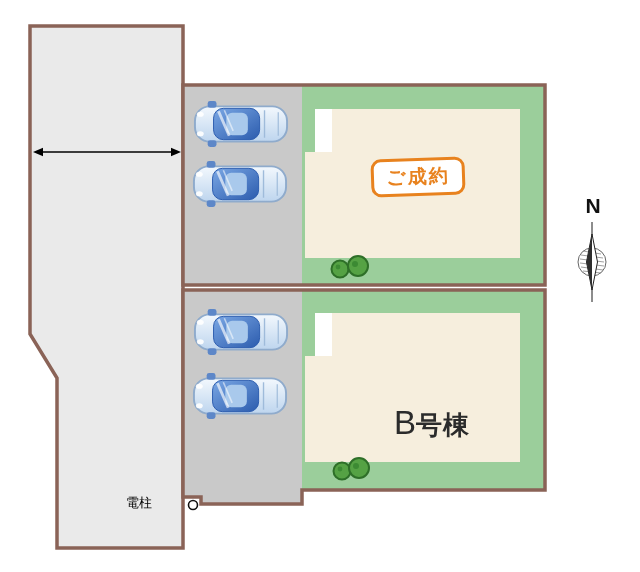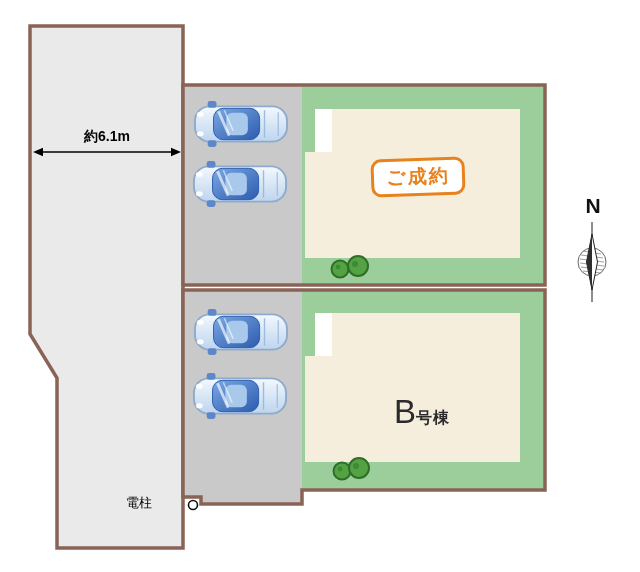--- a/index.html
+++ b/index.html
@@ -17,21 +17,21 @@
     left:371px;top:158px;width:94px;height:38px;
     background:#fff;border:3px solid #e8821e;border-radius:10px;
     display:flex;align-items:center;justify-content:center;
     color:#e8821e;font-size:19px;font-weight:bold;letter-spacing:2px;
     transform:rotate(-2deg);box-sizing:border-box;
   }
   .bldg-label{
     left:394px;top:364px;display:flex;align-items:baseline;color:#2b2b2b;
   }
   .bldg-label .big{font-size:33px;font-weight:500;}
-  .bldg-label .small{font-size:16px;font-weight:600;letter-spacing:1px;margin-top:44px;}
+  .bldg-label .small{font-size:26px;font-weight:600;letter-spacing:1px;margin-top:44px;}
   .pole-label{
     left:126px;top:494px;font-size:13px;font-weight:normal;color:#000;
   }
   .north-label{
     left:579px;top:194px;width:28px;text-align:center;
     font-size:21px;font-weight:bold;color:#111;
   }
 </style>
 </head>
 <body>
@@ -114,21 +114,20 @@
         <line x1="580" y1="259" x2="604" y2="262"></line>
         <line x1="580" y1="263" x2="604" y2="266"></line>
         <line x1="581" y1="267" x2="603" y2="270"></line>
         <line x1="583" y1="271" x2="601" y2="273"></line>
       </g>
       <polygon points="592,234 586.5,262 592,290 597.5,262" fill="#ffffff" stroke="#222" stroke-width="1"></polygon>
       <polygon points="592,234 586.5,262 592,290" fill="#2e2e2e"></polygon>
     </g>
   </svg>
 
-  <div class="overlay road-width-label">約6.1m</div>
 
   <div class="overlay sold-badge">ご成約</div>
 
   <div class="overlay bldg-label">
     <span class="big">B</span>
       <span class="small">号棟</span>
   </div>
 
   <div class="overlay pole-label">電柱</div>
 

